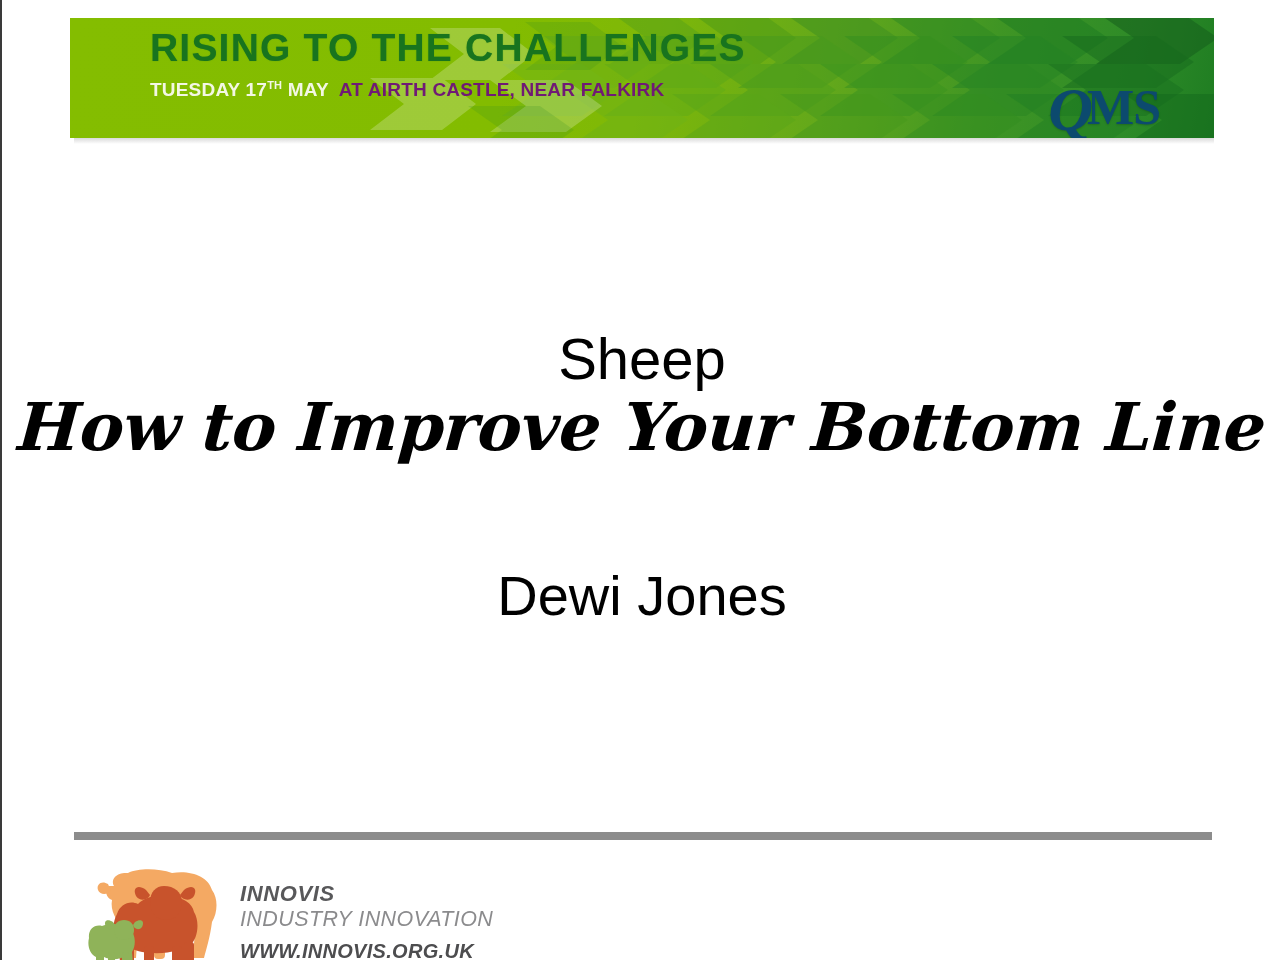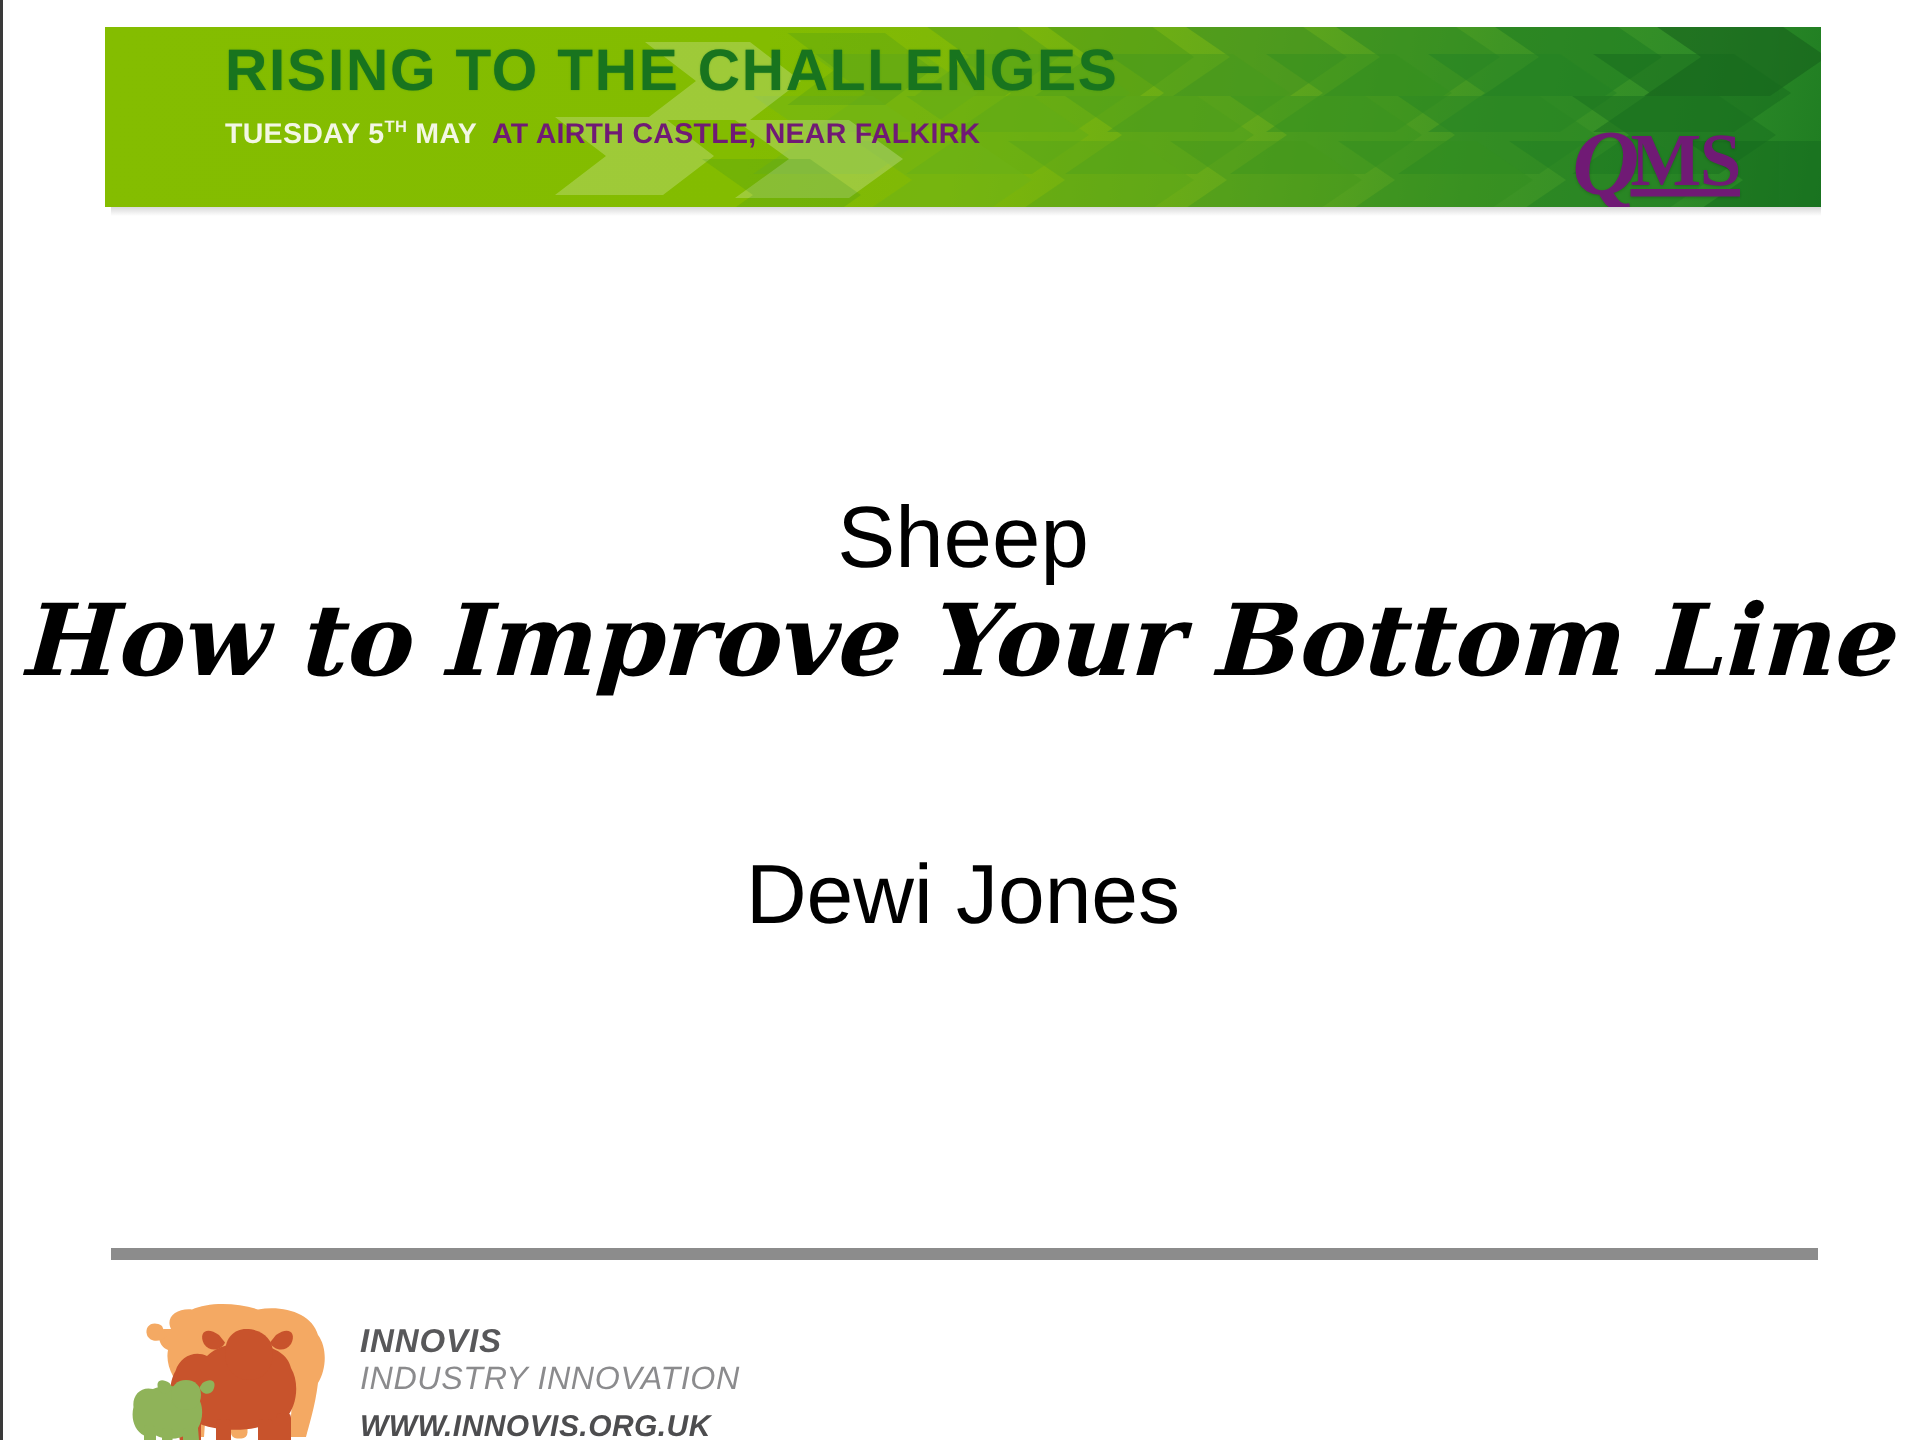--- a/index.html
+++ b/index.html
@@ -105,29 +105,28 @@
     color: #f3f7e4;
   }
   .bn-date .venue { color: #701a75; margin-left: 10px; }
   .bn-date sup { font-size: 11px; vertical-align: super; margin-top: 33px; }
 
   .qms-logo {
     position: absolute;
     right: 54px;
     top: 54px;
     z-index: 6;
-    color: #701a75;
+    color: #0c4a6e;
     font-family: "Liberation Serif", serif;
     font-weight: bold;
     font-size: 50px;
     letter-spacing: -1px;
     line-height: 1;
     white-space: nowrap;
     text-shadow: 0 1px 2px rgba(0,0,0,0.18);
-    text-decoration: underline;
   }
   .qms-logo .q {
     font-style: italic;
     font-size: 62px;
     letter-spacing: -6px;
     display: inline-block;
     transform: translateY(6px);
   }
 
   
@@ -286,21 +285,21 @@
             <polygon fill="#2f8a22" points="455,4 520,4 552,28 520,52 455,52 487,28"></polygon>
             <polygon fill="#2f8a22" points="398,88 470,88 504,112 470,136 398,136 432,112"></polygon>
           </g>
         </g>
       </svg>
     </div>
 
     <div class="banner-text">
       <div class="bn-head">RISING TO THE CHALLENGES</div>
       <div class="bn-date">
-        <span>TUESDAY 5</span><sup>TH</sup><span> MAY</span><span class="venue">AT AIRTH CASTLE, NEAR FALKIRK</span>
+        <span>TUESDAY 17</span><sup>TH</sup><span> MAY</span><span class="venue">AT AIRTH CASTLE, NEAR FALKIRK</span>
       </div>
     </div>
 
     <div class="qms-logo">
       <span class="q">Q</span><span>MS</span>
     </div>
   </div>
   <div class="banner-shadow"></div>
 
   <div class="title-block">

